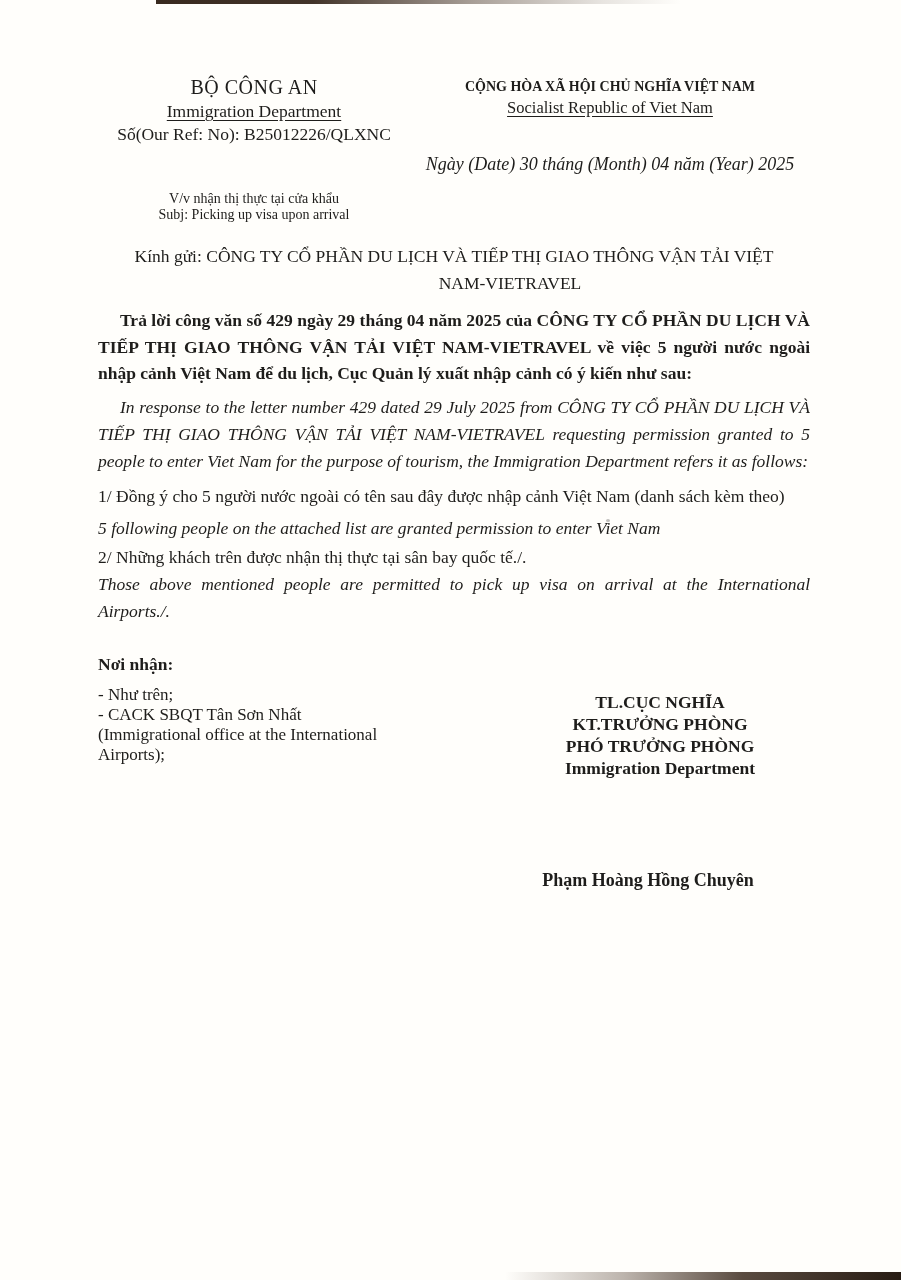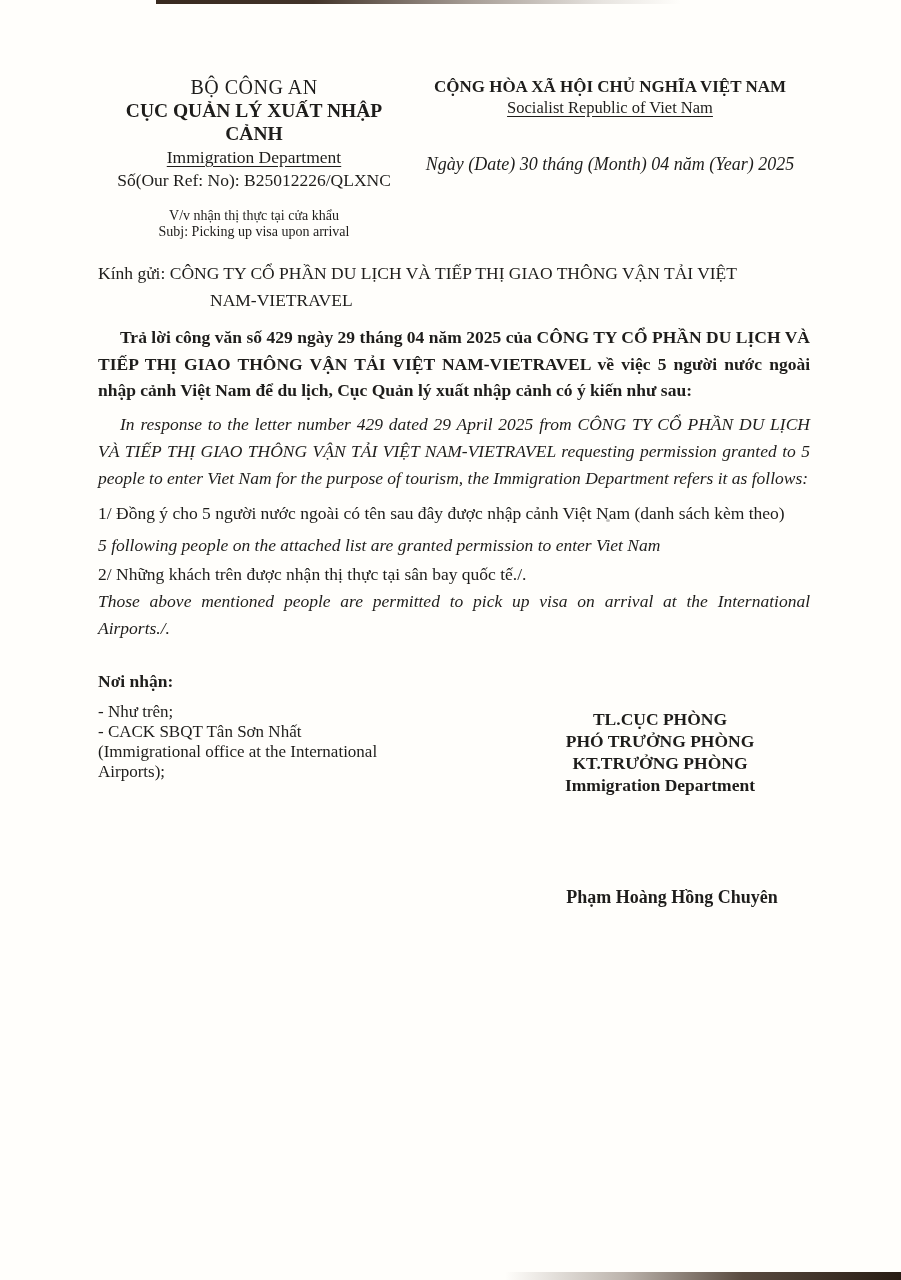--- a/index.html
+++ b/index.html
@@ -32,56 +32,55 @@
   }
 
   
   .header { display: flex; padding: 76px 91px 0 98px; }
   .h-left { width: 312px; text-align: center; }
   .h-left .l1 { font-size: 20px; line-height: 23px; letter-spacing: 0.5px; }
   .h-left .l2 { font-size: 19.5px; line-height: 23px; font-weight: bold; }
   .h-left .l3 { font-size: 17.5px; line-height: 24px; text-decoration: underline; text-underline-offset: 3px; }
   .h-left .l4 { font-size: 17.5px; line-height: 23px; }
   .h-right { flex: 1; text-align: center; }
-  .h-right .r1 { font-size: 17px; line-height: 21px; font-weight: bold; }
+  .h-right .r1 { font-size: 14px; line-height: 21px; font-weight: bold; }
   .h-right .r2 { font-size: 16.5px; line-height: 21px; text-decoration: underline; text-underline-offset: 3px; }
   .h-right .r3 { font-size: 18px; margin-top: 36px; font-style: italic; }
 
   .subject-block { margin: 16px 0 0 98px; width: 312px; text-align: center; font-size: 14px; line-height: 16px; }
 
-  .recipient { margin: 20px 91px 2px 98px; font-size: 17.5px; line-height: 27px; }
+  .recipient { margin: 20px 91px 2px 98px; text-align: center; font-size: 17.5px; line-height: 27px; }
   .recipient .line2 { padding-left: 112px; }
 
   .bodytext { margin-left: 98px; margin-right: 91px; font-size: 17.5px; }
   .para-vi   { margin-top: 10px; text-indent: 22px; text-align: justify; line-height: 26.5px; font-weight: bold; }
   .para-en   { margin-top: 7px;  text-indent: 22px; text-align: justify; line-height: 27px; font-style: italic; }
   .point1-vi { margin-top: 8px;  text-align: justify; line-height: 27px; }
   .point1-en { margin-top: 5px;  line-height: 27px; font-style: italic; }
   .point2-vi { margin-top: 2px;  line-height: 27px; }
   .point2-en {  text-align: justify; line-height: 27px; font-style: italic; }
 
   
   .footer { position: relative; margin-top: 29px; height: 320px; }
   .noi-nhan-label { position: absolute; left: 98px; top: 0; font-size: 17.5px; font-weight: bold; }
   .noi-nhan-list  { position: absolute; left: 98px; top: 31px; font-size: 17px; line-height: 20px; width: 330px; }
   .signature-block { position: absolute; left: 480px; top: 37px; width: 360px; text-align: center;
                      font-size: 17.5px; line-height: 22px; font-weight: bold; }
-  .signer-name { position: absolute; left: 492px; top: 216px; width: 360px; text-align: center;
+  .signer-name { position: absolute; left: 468px; top: 216px; width: 360px; text-align: center;
                  font-size: 18px; font-weight: bold; }
 </style>
 </head>
 <body>
 
 <div class="page">
   <div class="top-edge-mark"></div>
 
   <div class="header">
     <div class="h-left">
       <div class="l1">BỘ CÔNG AN</div>
-      <div class="l2">CỤC QUẢN LÝ XUẤT NHẬP CẢNH</div>
       <div class="l3">Immigration Department</div>
       <div class="l4">Số(Our Ref: No): B25012226/QLXNC</div>
     </div>
     <div class="h-right">
       <div class="r1">CỘNG HÒA XÃ HỘI CHỦ NGHĨA VIỆT NAM</div>
       <div class="r2">Socialist Republic of Viet Nam</div>
       <div class="r3">Ngày (Date) 30 tháng (Month) 04 năm (Year) 2025</div>
     </div>
   </div>
 
@@ -90,39 +89,39 @@
     <div>Subj: Picking up visa upon arrival</div>
   </div>
 
   <div class="recipient">
     <div class="line1">Kính gửi: CÔNG TY CỔ PHẦN DU LỊCH VÀ TIẾP THỊ GIAO THÔNG VẬN TẢI VIỆT</div>
     <div class="line2">NAM-VIETRAVEL</div>
   </div>
 
   <div class="bodytext">
     <div class="para-vi">Trả lời công văn số 429 ngày 29 tháng 04 năm 2025 của CÔNG TY CỔ PHẦN DU LỊCH VÀ TIẾP THỊ GIAO THÔNG VẬN TẢI VIỆT NAM-VIETRAVEL về việc 5 người nước ngoài nhập cảnh Việt Nam để du lịch, Cục Quản lý xuất nhập cảnh có ý kiến như sau:</div>
-    <div class="para-en">In response to the letter number 429 dated 29 April 2025 from CÔNG TY CỔ PHẦN DU LỊCH VÀ TIẾP THỊ GIAO THÔNG VẬN TẢI VIỆT NAM-VIETRAVEL requesting permission granted to 5 people to enter Viet Nam for the purpose of tourism, the Immigration Department refers it as follows:</div>
+    <div class="para-en">In response to the letter number 429 dated 29 July 2025 from CÔNG TY CỔ PHẦN DU LỊCH VÀ TIẾP THỊ GIAO THÔNG VẬN TẢI VIỆT NAM-VIETRAVEL requesting permission granted to 5 people to enter Viet Nam for the purpose of tourism, the Immigration Department refers it as follows:</div>
     <div class="point1-vi">1/ Đồng ý cho 5 người nước ngoài có tên sau đây được nhập cảnh Việt Nam (danh sách kèm theo)</div>
     <div class="point1-en">5 following people on the attached list are granted permission to enter Viet Nam</div>
     <div class="point2-vi">2/ Những khách trên được nhận thị thực tại sân bay quốc tế./.</div>
     <div class="point2-en">Those above mentioned people are permitted to pick up visa on arrival at the International Airports./.</div>
   </div>
 
   <div class="footer">
     <div class="noi-nhan-label">Nơi nhận:</div>
     <div class="noi-nhan-list">
       <div>- Như trên;</div>
       <div>- CACK SBQT Tân Sơn Nhất</div>
       <div>(Immigrational office at the International</div>
       <div>Airports);</div>
     </div>
     <div class="signature-block">
-      <div>TL.CỤC PHÒNG</div>
+      <div>TL.CỤC NGHĨA</div>
+      <div>KT.TRƯỞNG PHÒNG</div>
       <div>PHÓ TRƯỞNG PHÒNG</div>
-      <div>KT.TRƯỞNG PHÒNG</div>
       <div>Immigration Department</div>
     </div>
     <div class="signer-name">Phạm Hoàng Hồng Chuyên</div>
   </div>
 
   <div class="speck"></div>
   <div class="bottom-edge-mark"></div>
 </div>
 
 </body></html>

